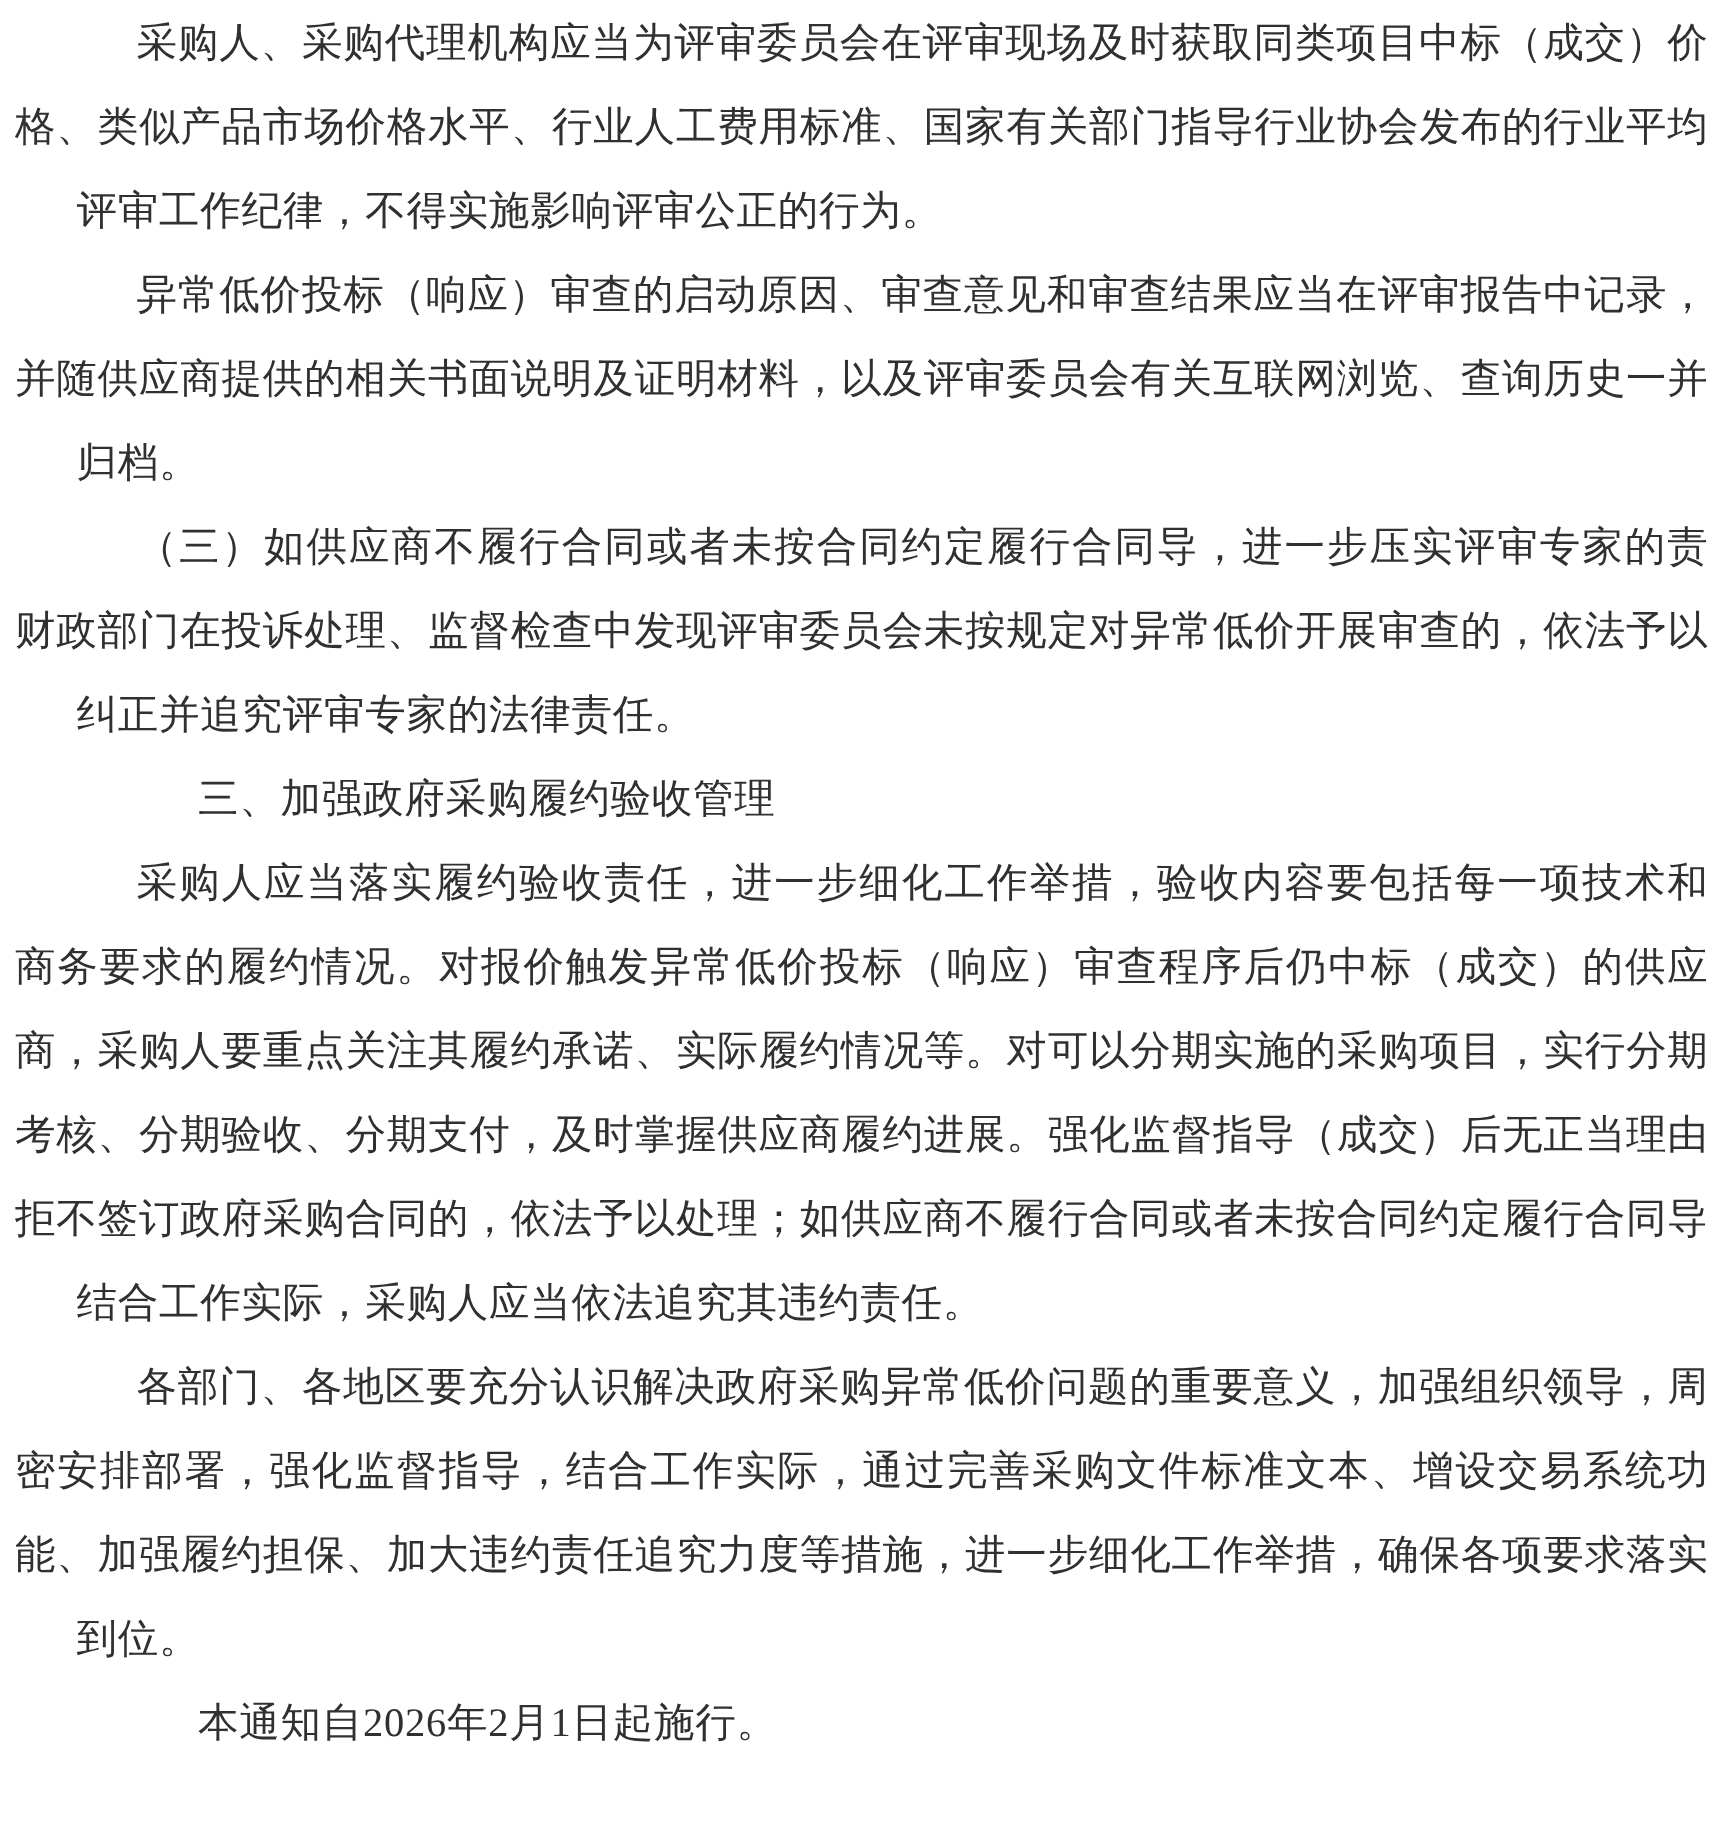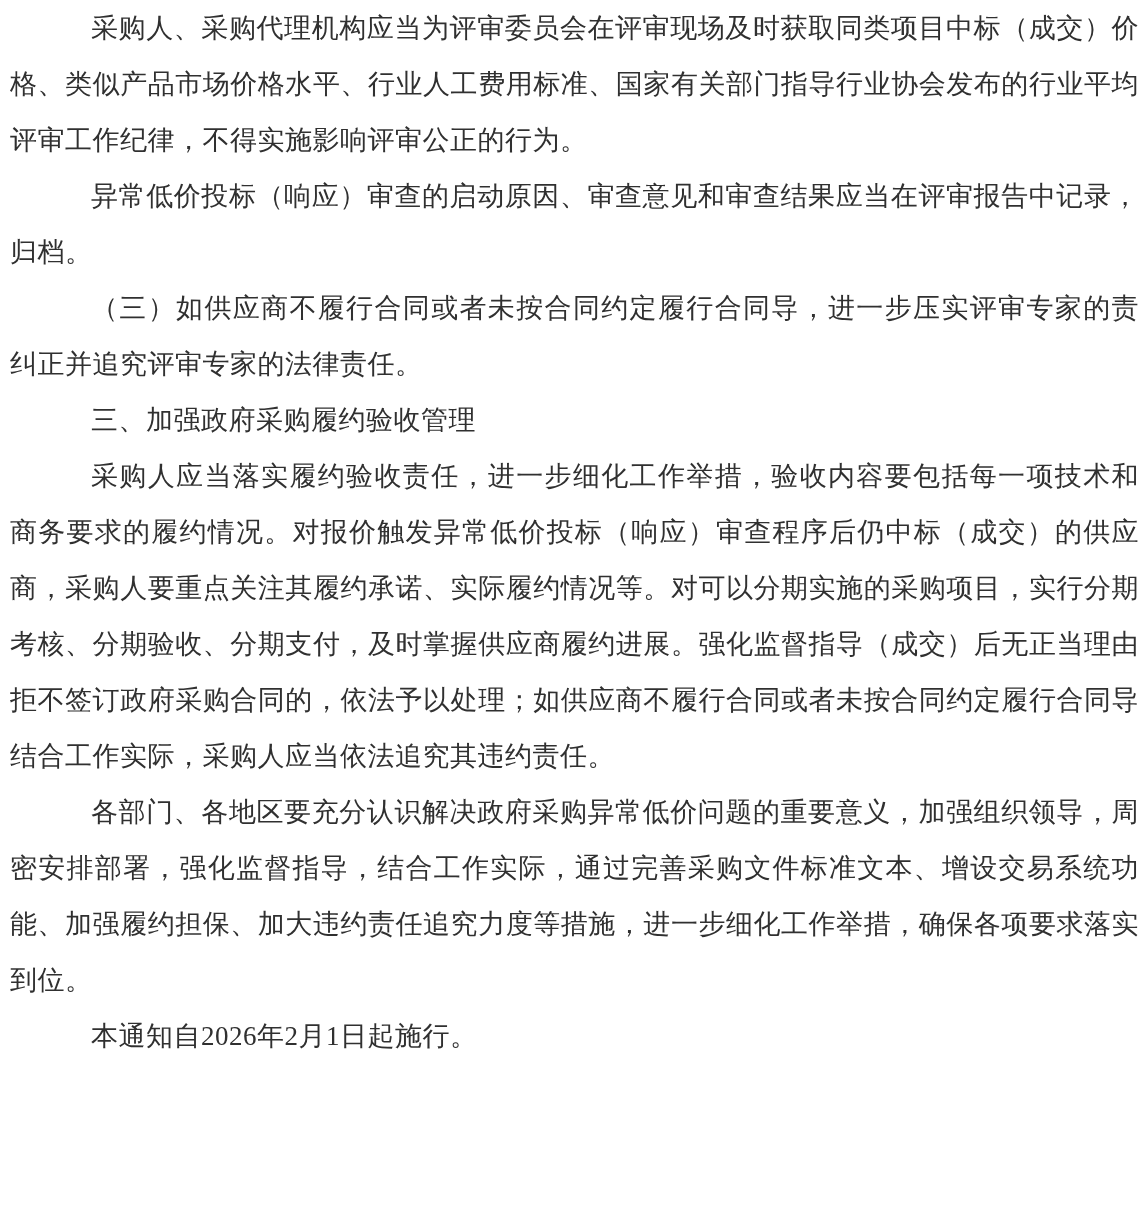--- a/index.html
+++ b/index.html
@@ -33,37 +33,40 @@
     white-space: normal;
     overflow: hidden;
     height: 56px;
     font-family: Liberation Serif, serif;
   }
   .line.indent {
     padding-left: 81px;
   }
   .line.last {
     text-align-last: left;
+    margin-left: 41px;
   }
 </style>
 </head>
 <body style="background: rgb(255, 255, 255);">
 
 <main class="document" style="color: rgb(48, 48, 48);">
     <div class="paragraph">
       <div class="line indent">采购人、采购代理机构应当为评审委员会在评审现场及时获取同类项目中标（成交）价</div>
       <div class="line">格、类似产品市场价格水平、行业人工费用标准、国家有关部门指导行业协会发布的行业平均</div>
       <div class="line last">评审工作纪律，不得实施影响评审公正的行为。</div>
     </div>
     <div class="paragraph">
       <div class="line indent">异常低价投标（响应）审查的启动原因、审查意见和审查结果应当在评审报告中记录，</div>
+      <div class="line">并随供应商提供的相关书面说明及证明材料，以及评审委员会有关互联网浏览、查询历史一并</div>
       <div class="line last">归档。</div>
     </div>
     <div class="paragraph">
       <div class="line indent">（三）如供应商不履行合同或者未按合同约定履行合同导，进一步压实评审专家的责任。</div>
+      <div class="line">财政部门在投诉处理、监督检查中发现评审委员会未按规定对异常低价开展审查的，依法予以</div>
       <div class="line last">纠正并追究评审专家的法律责任。</div>
     </div>
     <div class="paragraph">
       <div class="line indent last">三、加强政府采购履约验收管理</div>
     </div>
     <div class="paragraph">
       <div class="line indent">采购人应当落实履约验收责任，进一步细化工作举措，验收内容要包括每一项技术和</div>
       <div class="line">商务要求的履约情况。对报价触发异常低价投标（响应）审查程序后仍中标（成交）的供应</div>
       <div class="line">商，采购人要重点关注其履约承诺、实际履约情况等。对可以分期实施的采购项目，实行分期</div>
       <div class="line">考核、分期验收、分期支付，及时掌握供应商履约进展。强化监督指导（成交）后无正当理由</div>

